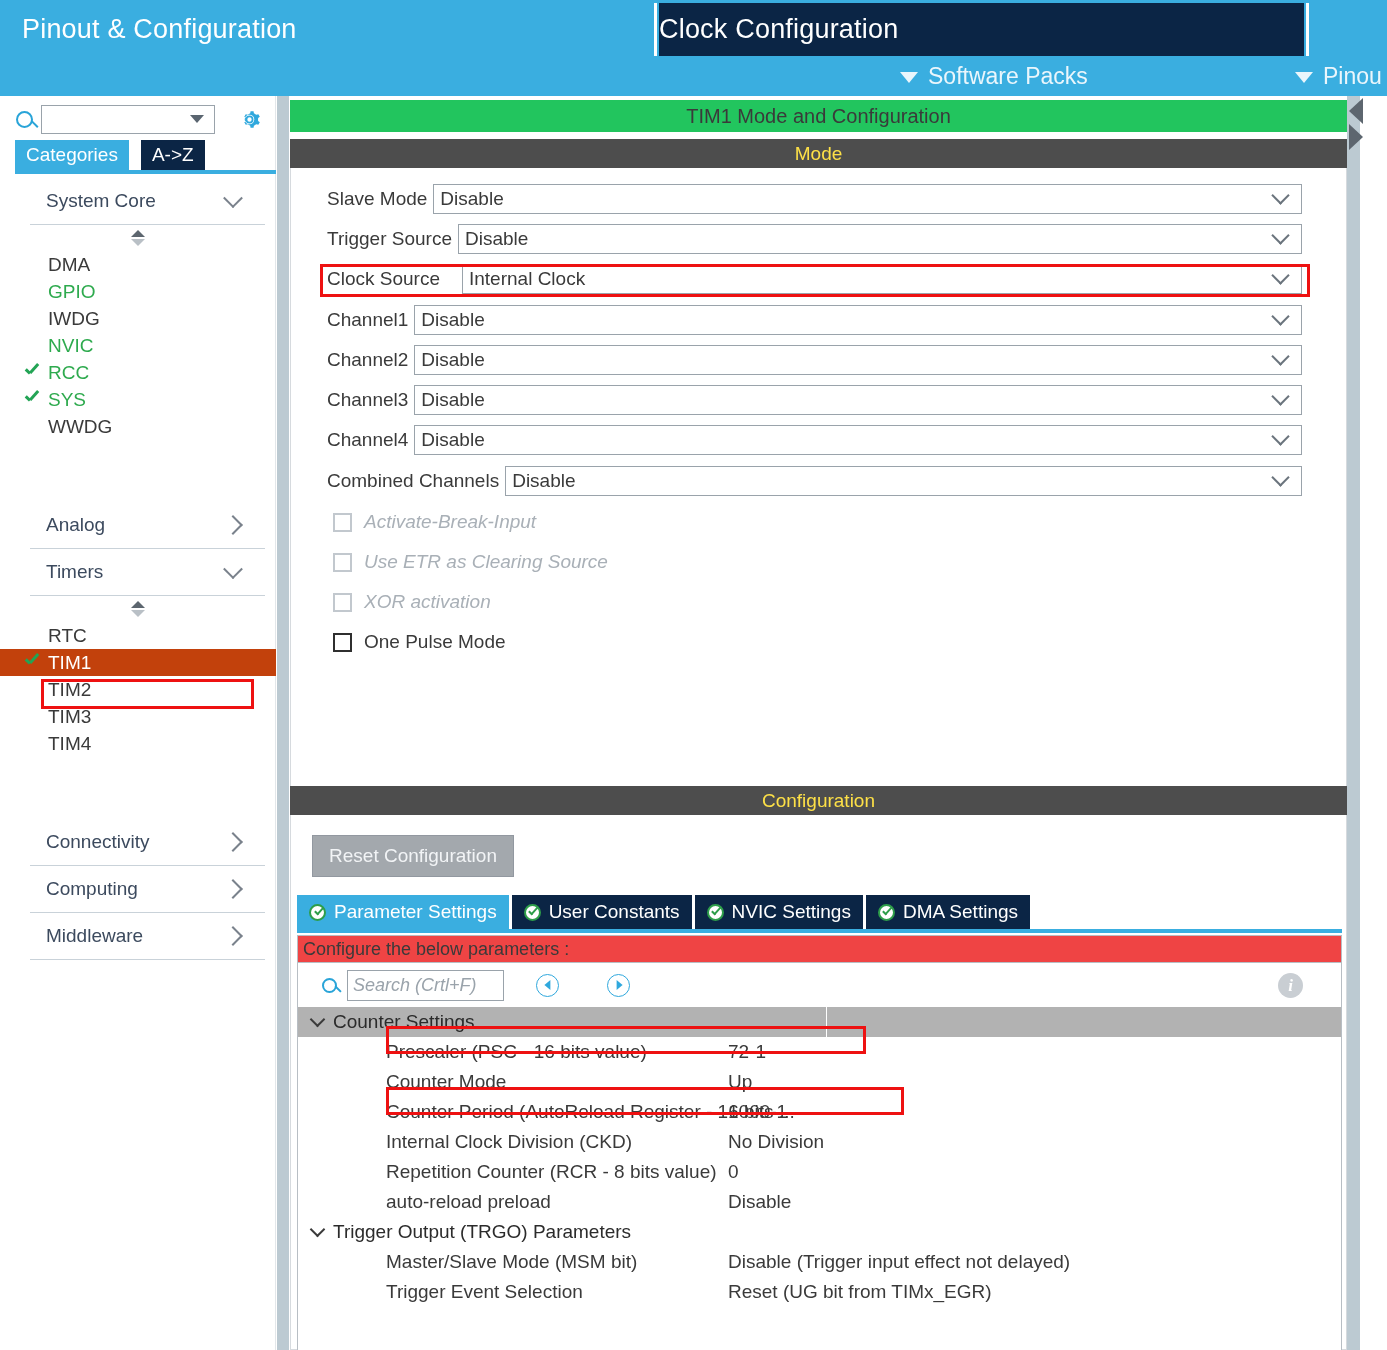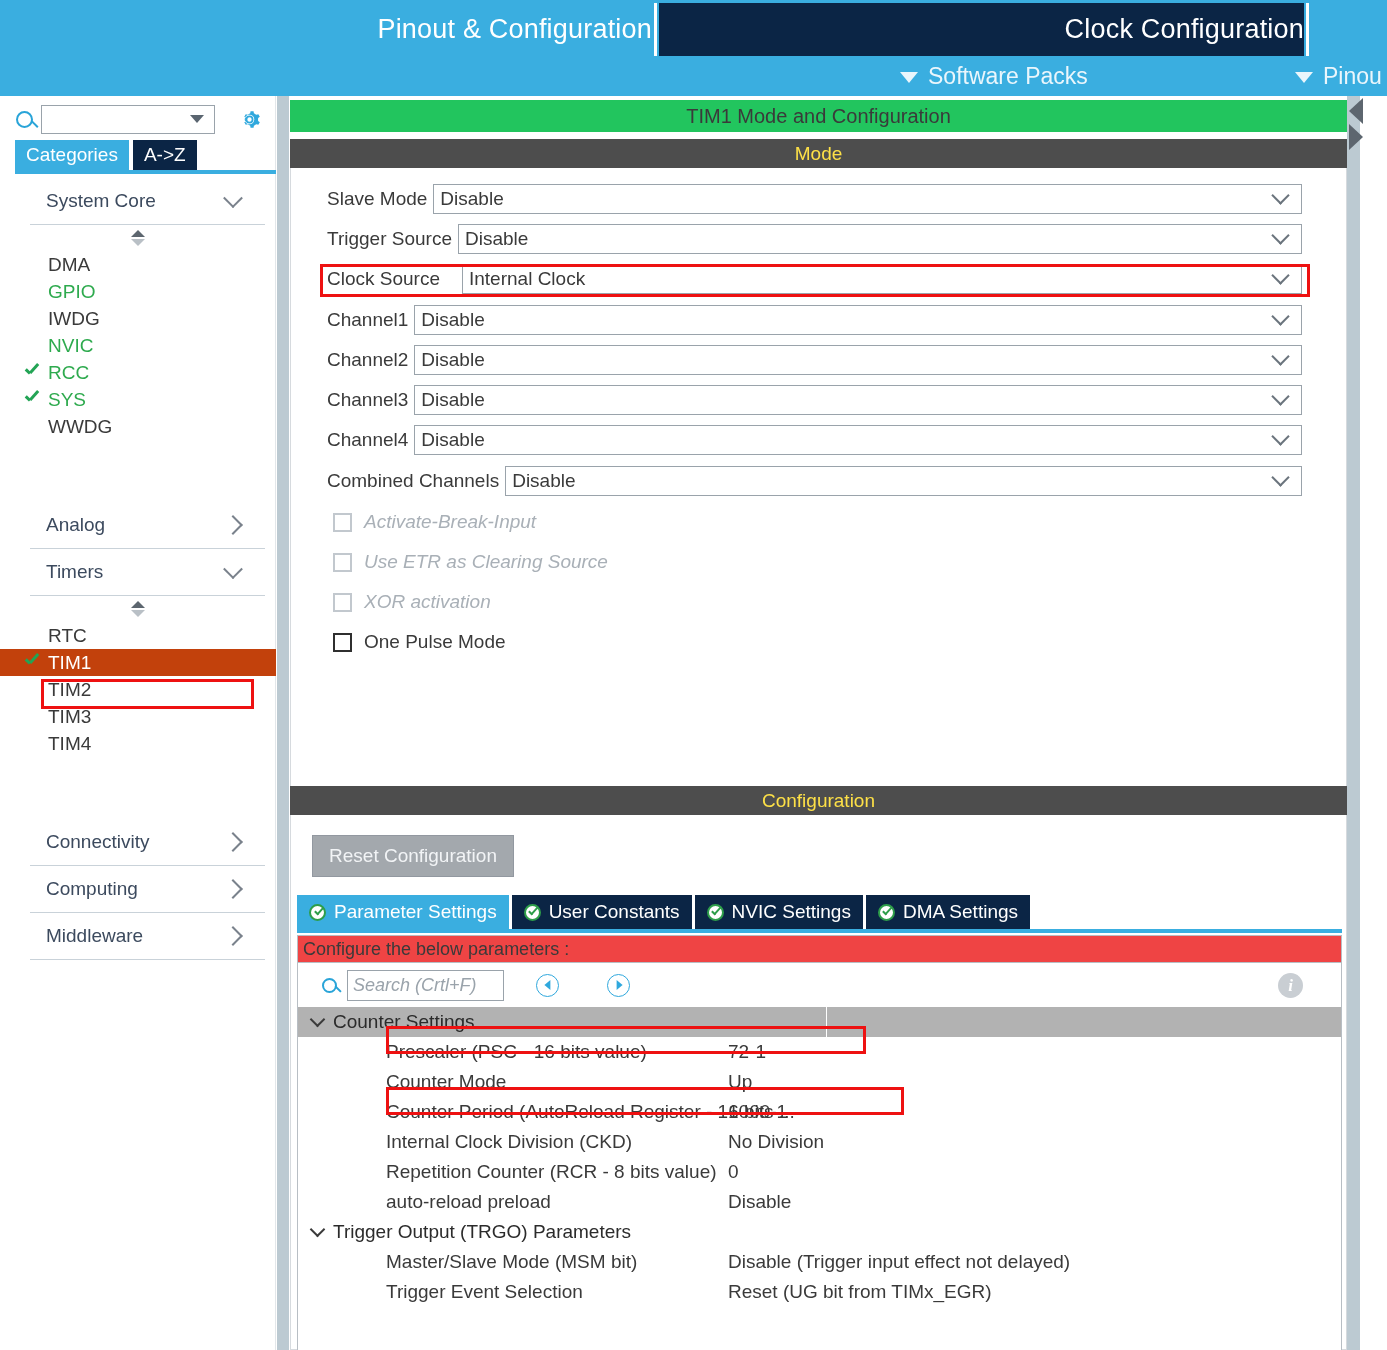--- a/index.html
+++ b/index.html
@@ -13,21 +13,21 @@
   #app { position: relative; width: 1387px; height: 1350px; background: #ffffff; }
 
   
   .topnav {
     position: absolute; left: 0; top: 0; width: 1387px; height: 96px;
     background: #3aaee0;
   }
   .nav-tabs { position: absolute; left: 0; top: 0; height: 56px; width: 1387px; }
   .nav-tab {
     position: absolute; top: 3px; height: 53px;
-    display: flex; align-items: center; justify-content: flex-end;
+    display: flex; align-items: center; justify-content: flex-start;
     color: #ffffff; font-size: 27px; letter-spacing: .2px;
   }
   .nav-tab.inactive { background: #3aaee0; }
   .nav-tab.active { background: #0b2545; }
   .nav-tab.t0 { left: 22px; width: 630px; }
   .nav-tab.t1 { left: 659px; width: 645px; }
   .nav-tab.t2 { left: 1311px; width: 300px; }
   .nav-sep {
     position: absolute; top: 3px; width: 3px; height: 53px; background: #ffffff;
   }
@@ -82,21 +82,21 @@
     position: relative; width: 25px; height: 25px; margin-left: 14px;
   }
   .gear svg { display: block; }
 
   .cat-tabs { position: absolute; left: 15px; top: 44px; height: 30px; display: flex; }
   .cat-tab {
     height: 30px; display: flex; align-items: center; justify-content: center;
     font-size: 19px; color: #ffffff; padding: 0 11px;
   }
   .cat-tab.active { background: #3aaee0; }
-  .cat-tab.inactive { background: #0b2545; margin-left: 4px; }
+  .cat-tab.inactive { background: #0b2545; margin-left: 12px; }
   .cat-underline {
     position: absolute; left: 15px; top: 74px; width: 261px; height: 4px;
     background: #3aaee0;
   }
 
   .tree { position: absolute; left: 0; top: 82px; width: 276px; }
   .cat-group { position: relative; }
   .cat-header {
     position: relative; height: 46px; display: flex; align-items: center;
     padding-left: 46px; font-size: 19px; color: #3c4a5e;

